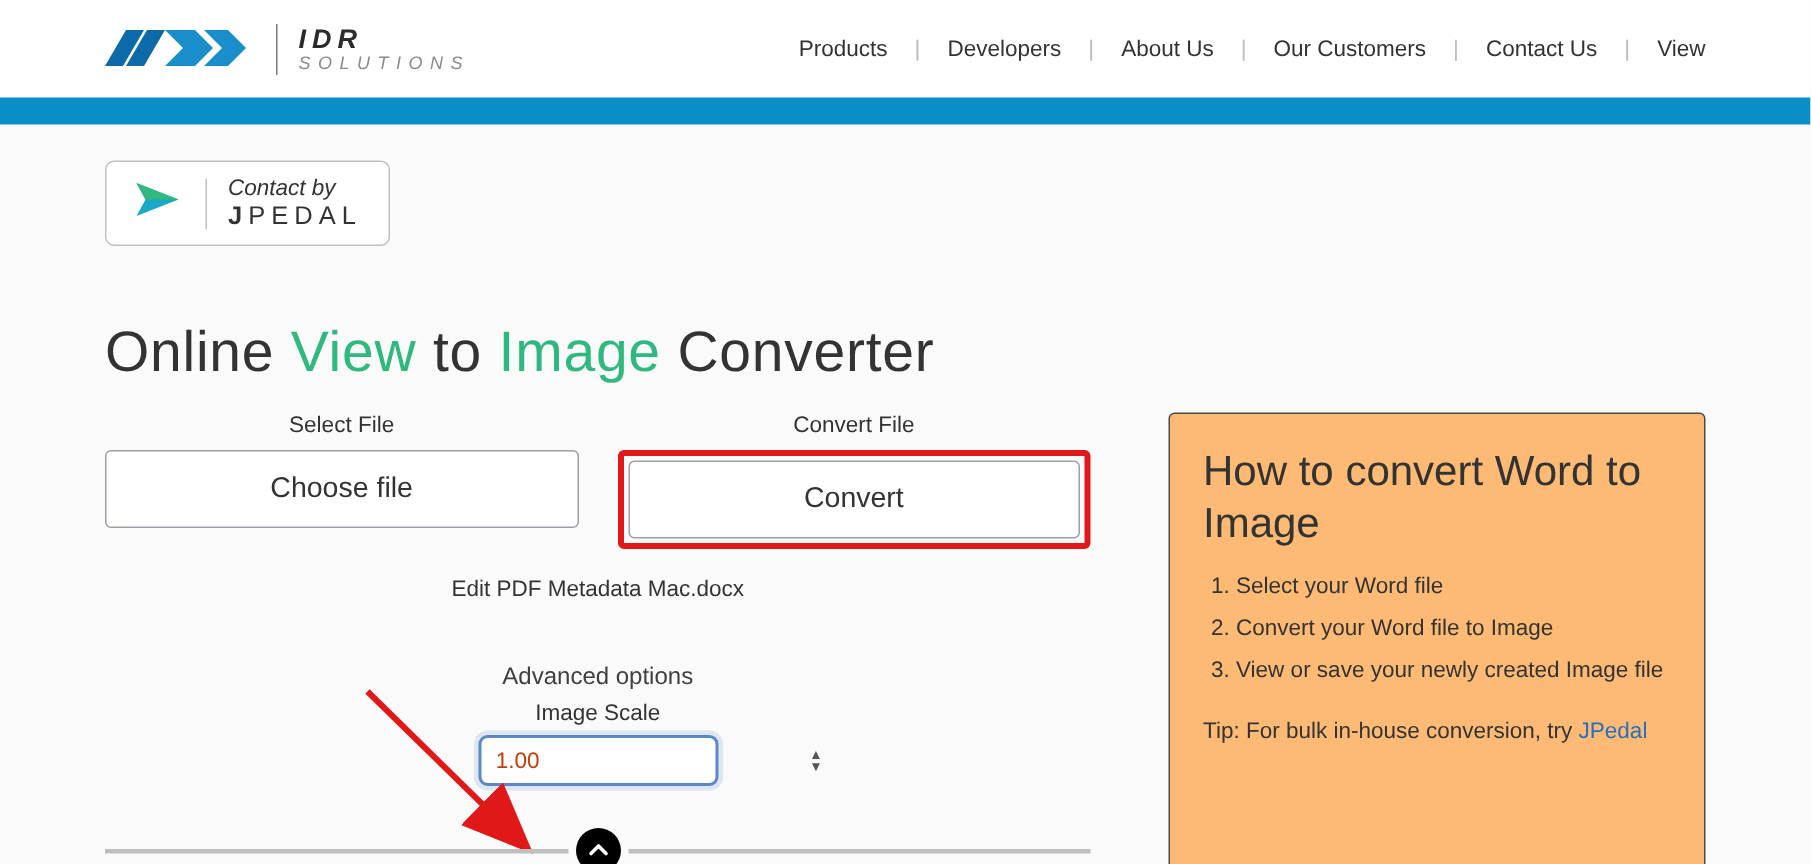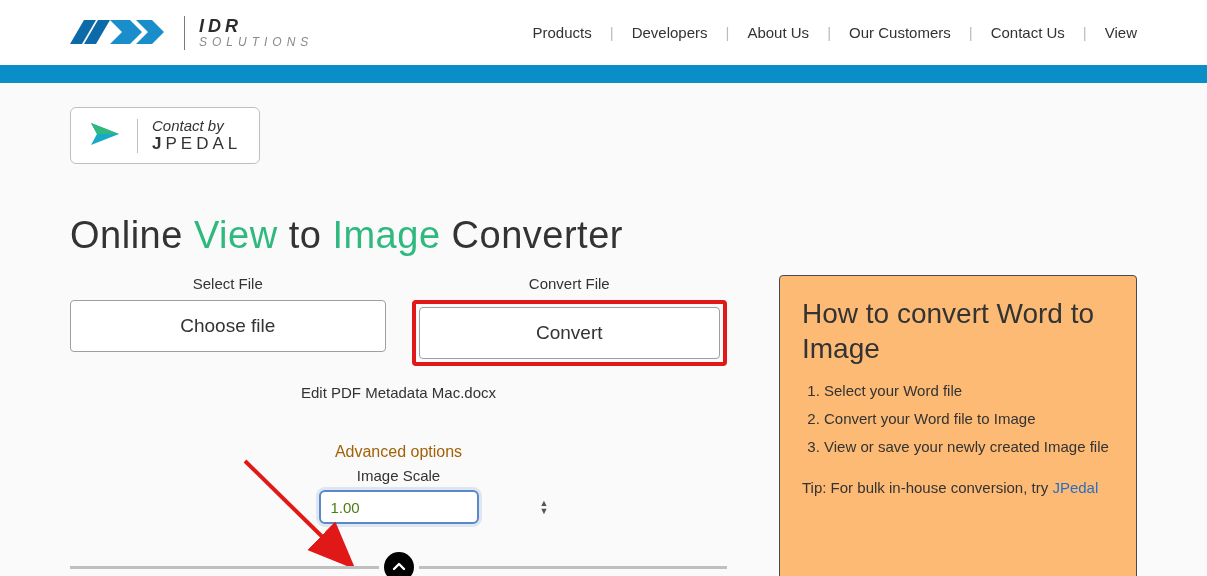--- a/index.html
+++ b/index.html
@@ -26,24 +26,24 @@
   h1 .accent { color: #2fb97f; }
   .cols { display: flex; gap: 52px; margin-top: 18px; }
   .left { flex: 1; }
   .filerow { display: flex; gap: 26px; }
   .filecol { flex: 1; text-align: center; }
   .lbl { font-size: 15px; color: #333; margin-bottom: 8px; }
   .btn { width: 100%; height: 52px; border: 1px solid #9aa0a6; border-radius: 4px; background: #fff; font-size: 19px; color: #333; cursor: pointer; }
   .convert-wrap { border: 4px solid #e01818; border-radius: 4px; padding: 3px; }
   .filename { text-align: center; font-size: 15px; color: #333; margin-top: 18px; }
   .adv { text-align: center; margin-top: 42px; }
-  .adv .t1 { font-size: 16px; color: #a16207; margin-bottom: 6px; }
+  .adv .t1 { font-size: 16px; color: #404040; margin-bottom: 6px; }
   .adv .t2 { font-size: 15px; color: #333; margin-bottom: 6px; }
   .spin { display: inline-flex; align-items: center; width: 160px; height: 34px; border: 2px solid #5a88c8; border-radius: 6px; background: #fff; box-shadow: 0 0 0 3px rgba(90,136,200,.18); }
-  .spin input { border: none; outline: none; flex: 1; padding: 0 10px; font-size: 15px; color: #4d7c0f; background: transparent; }
+  .spin input { border: none; outline: none; flex: 1; padding: 0 10px; font-size: 15px; color: #c2410c; background: transparent; }
   .spin .arrows { width: 18px; display: flex; flex-direction: column; align-items: center; font-size: 9px; color: #555; line-height: 8px; padding-right: 4px; }
   .rule-wrap { position: relative; margin-top: 28px; height: 30px; }
   .rule { position: absolute; left: 0; right: 0; top: 14px; height: 3px; background: #bfbfbf; }
   .rule-gap { position: absolute; left: 50%; top: 0; transform: translateX(-50%); width: 40px; height: 30px; background: #fafafa; }
   .chev-btn { position: absolute; left: 50%; top: 0; transform: translateX(-50%); width: 30px; height: 30px; border-radius: 50%; background: #000; display: flex; align-items: center; justify-content: center; cursor: pointer; }
   .chev-btn svg { display: block; }
   .sidebox { width: 358px; border: 1px solid #4a4a4a; border-radius: 4px; padding: 20px 22px 22px; background: #fdba74; }
   .sidebox h2 { font-weight: 300; font-size: 28px; color: #333; line-height: 1.25; margin-bottom: 14px; }
   .sidebox ol { list-style: decimal; padding-left: 22px; font-size: 15px; color: #333; }
   .sidebox ol li { margin-bottom: 6px; line-height: 1.45; }

